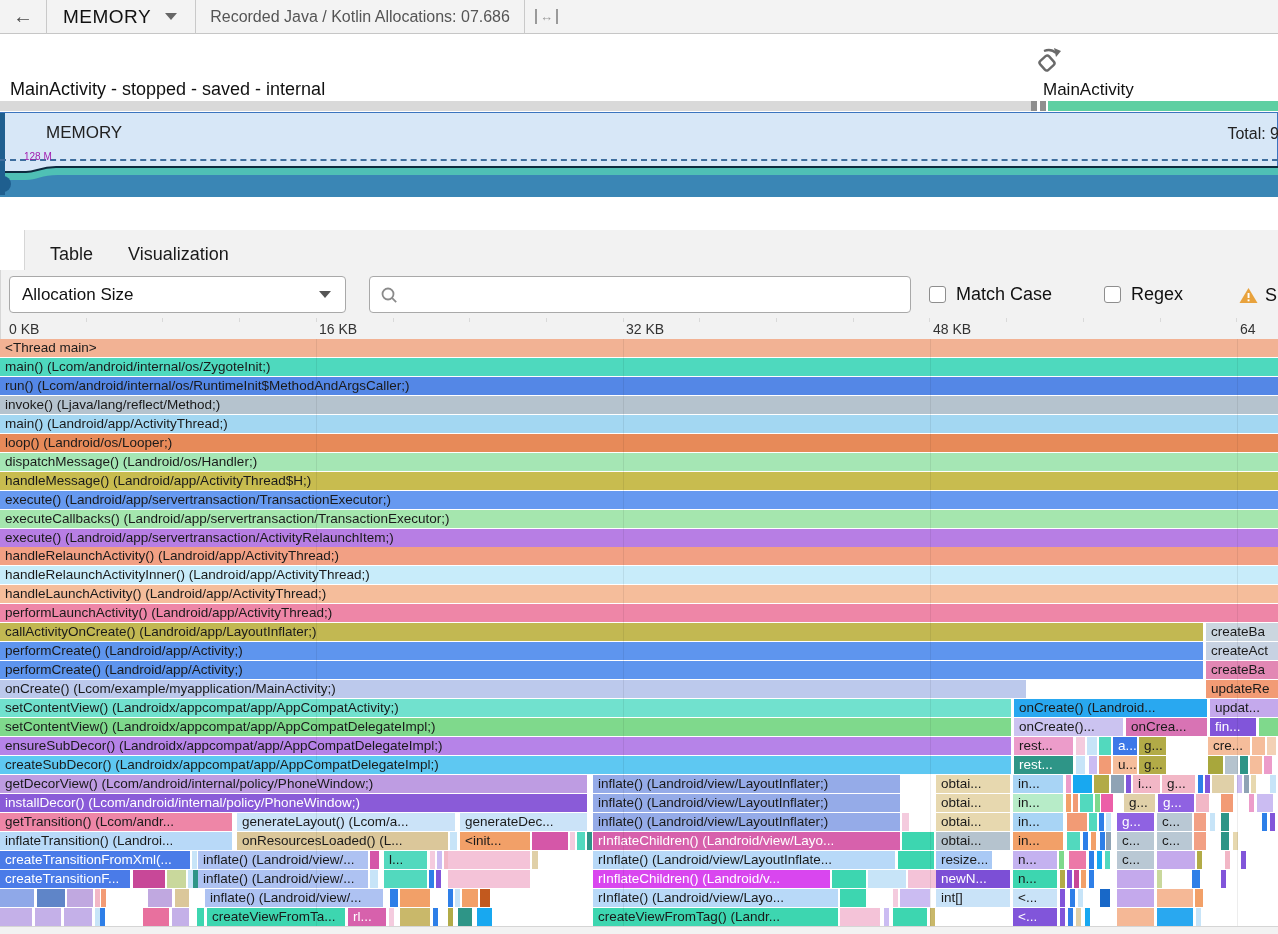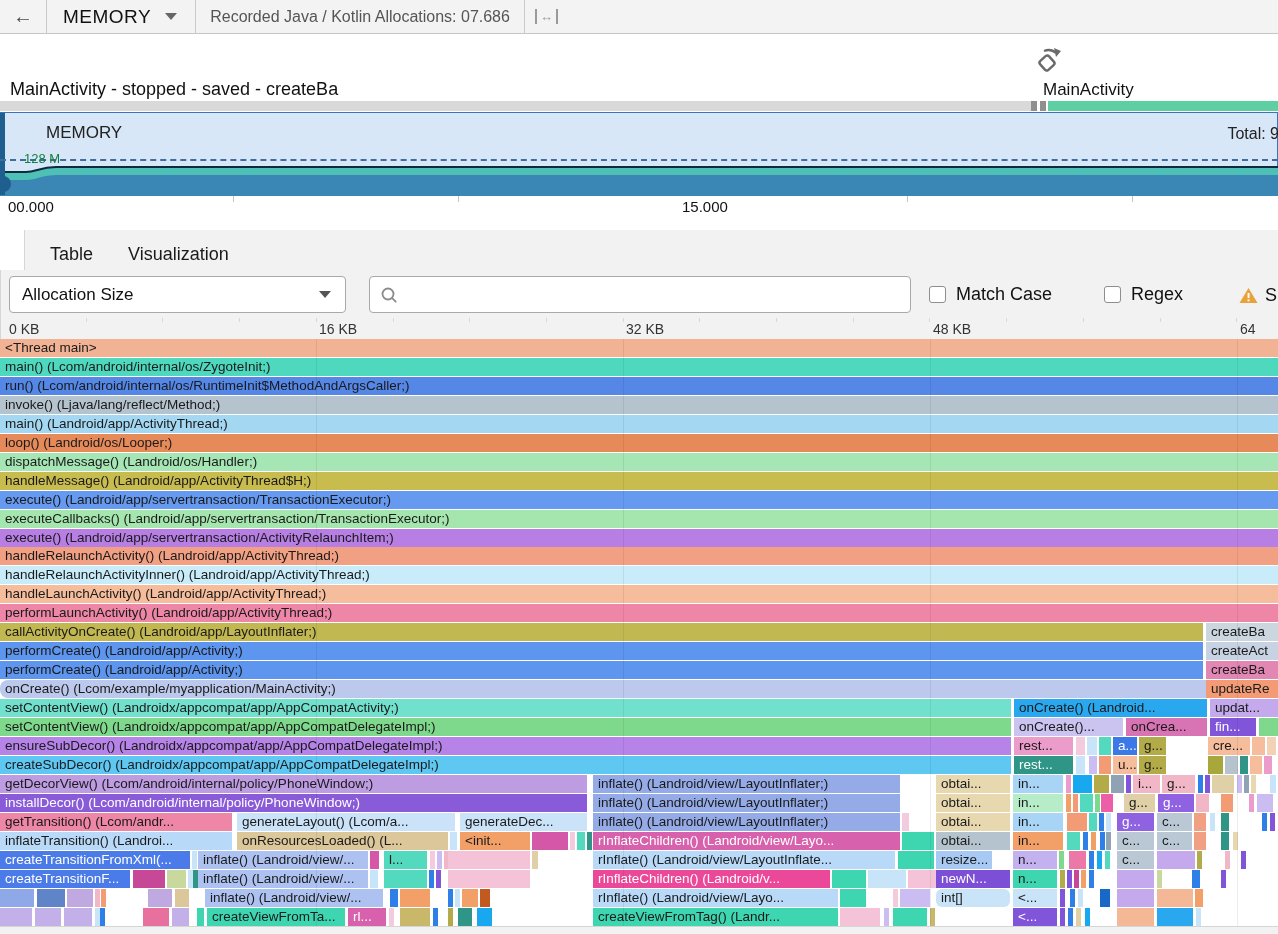--- a/index.html
+++ b/index.html
@@ -23,21 +23,21 @@
   .activity-label{position:absolute;left:1043px;top:80px;font-size:17px;color:#111;}
   .rotate-ic{position:absolute;left:1032px;top:44px;}
   .lifecycle{position:absolute;left:0;top:100px;width:1278px;height:12px;}
   .lifecycle .ls{position:absolute;top:1px;height:10px;}
   
   .mempanel{position:absolute;left:0;top:112px;width:1278px;height:84px;background:#d7e7f7;
             border:1px solid #3b74be;border-left:none;}
   .mem-handle{position:absolute;left:0;top:0;width:5px;height:82px;background:#1f5f8f;}
   .mem-title{position:absolute;left:46px;top:10px;font-size:17px;color:#222;}
   .mem-total{position:absolute;right:-2px;top:12px;font-size:16px;color:#222;white-space:nowrap;}
-  .mem-thresh{position:absolute;left:24px;top:38px;font-size:13px;color:#15803d;z-index:3;}
+  .mem-thresh{position:absolute;left:24px;top:38px;font-size:10px;color:#a21caf;z-index:3;}
   .mem-dash{position:absolute;left:0;top:46px;width:1278px;border-top:2px dashed #3e6e9e;z-index:2;}
   .memsvg{position:absolute;left:0;top:0;}
   
   .timeline{position:absolute;left:0;top:196px;width:1278px;height:22px;background:#fff;}
   .timeline .tl{position:absolute;top:2px;font-size:15px;color:#111;}
   .timeline .tick{position:absolute;top:0;width:1px;height:6px;background:#c4c4c4;}
   
   .tabs{position:absolute;left:0;top:230px;width:1278px;height:52px;background:#f2f2f2;
         border-bottom:1px solid #b91c1c;border-left:1px solid #d6d6d6;margin-left:24px;}
   .tab{position:absolute;top:14px;font-size:18px;color:#1a1a1a;cursor:pointer;}
@@ -84,21 +84,21 @@
     <div class="mem-dd">
       <span class="t">MEMORY</span>
       <span class="caret"></span>
     </div>
     <div class="vsep"></div>
     <div class="subt">Recorded Java / Kotlin Allocations: 07.686</div>
     <div class="vsep"></div>
     <div class="fit">↔</div>
   </div>
 
-  <div class="stage-label">MainActivity - stopped - saved - createBa</div>
+  <div class="stage-label">MainActivity - stopped - saved - internal</div>
   <svg class="rotate-ic" width="32" height="32" viewBox="0 0 32 32">
     <rect x="9" y="13" width="12" height="12" rx="2.5" fill="none" stroke="#6a6a6a" stroke-width="2.4" transform="rotate(-42 15 19)"></rect>
     <path d="M12 7 A 10 8 0 0 1 24 9" fill="none" stroke="#6a6a6a" stroke-width="2.4"></path>
     <path d="M22 4 L29 7 L24 13 Z" fill="#6a6a6a"></path>
   </svg>
   <div class="activity-label">MainActivity</div>
   <div class="lifecycle">
       <div class="ls" style="left: 0px; width: 1031px; background: rgb(217, 217, 217);"></div>
       <div class="ls" style="left: 1031px; width: 6px; background: rgb(143, 143, 143);"></div>
       <div class="ls" style="left: 1040px; width: 6px; background: rgb(143, 143, 143);"></div>
@@ -112,28 +112,20 @@
       <path id="mline" d="M0,59 L26,59 C36,59 40,54 56,54 L1278,54" fill="none" stroke-width="2" stroke="#0d2b3e"></path>
       <circle id="mhandle" cx="3" cy="71" r="8" fill="#1f5f8f"></circle>
     </svg>
     <div class="mem-dash"></div>
     <div class="mem-handle"></div>
     <div class="mem-title">MEMORY</div>
     <div class="mem-total">Total: 9</div>
     <div class="mem-thresh">128 M</div>
   </div>
 
-  <div class="timeline">
-      <div class="tl" style="left: 8px;">00.000</div>
-      <div class="tl" style="left: 682px;">15.000</div>
-      <div class="tick" style="left: 233px;"></div>
-      <div class="tick" style="left: 458px;"></div>
-      <div class="tick" style="left: 907px;"></div>
-      <div class="tick" style="left: 1132px;"></div>
-    </div>
 
   <div class="tabs">
     <span class="tab" style="left:25px">Table</span>
     <span class="tab" style="left:103px">Visualization</span>
     <div class="tab-underline"></div>
   </div>
 
   <div class="ftoolbar">
     <div class="select">
       <span class="v">Allocation Size</span>
@@ -240,21 +232,21 @@
       </div>
       <div class="frow" style="top: 303.2px;">
         <div class="seg" style="left: 0px; width: 1203px; background: rgb(94, 149, 238);">performCreate() (Landroid/app/Activity;)</div>
         <div class="seg" style="left: 1206px; width: 72px; background: rgb(199, 210, 226);">createAct</div>
       </div>
       <div class="frow" style="top: 322.15px;">
         <div class="seg" style="left: 0px; width: 1203px; background: rgb(94, 149, 238);">performCreate() (Landroid/app/Activity;)</div>
         <div class="seg" style="left: 1206px; width: 72px; background: rgb(226, 135, 180);">createBa</div>
       </div>
       <div class="frow" style="top: 341.1px;">
-        <div class="seg" style="left: 0px; width: 1277px; background: rgb(188, 201, 236); border-radius: 8px;">onCreate() (Lcom/example/myapplication/MainActivity;)</div>
+        <div class="seg" style="left: 0px; width: 1026px; background: rgb(188, 201, 236);">onCreate() (Lcom/example/myapplication/MainActivity;)</div>
         <div class="seg" style="left: 1206px; width: 72px; background: rgb(242, 155, 117);">updateRe</div>
       </div>
       <div class="frow" style="top: 360.05px;">
         <div class="seg" style="left: 0px; width: 1011px; background: rgb(113, 225, 206);">setContentView() (Landroidx/appcompat/app/AppCompatActivity;)</div>
         <div class="seg" style="left: 1014px; width: 193px; background: rgb(41, 168, 240);">onCreate() (Landroid...</div>
         <div class="seg" style="left: 1210px; width: 68px; background: rgb(196, 169, 236);">updat...</div>
       </div>
       <div class="frow" style="top: 379px;">
         <div class="seg" style="left: 0px; width: 1011px; background: rgb(127, 217, 140);">setContentView() (Landroidx/appcompat/app/AppCompatDelegateImpl;)</div>
         <div class="seg" style="left: 1014px; width: 109px; background: rgb(203, 195, 240);">onCreate()...</div>
@@ -400,21 +392,21 @@
         <div class="seg" style="left: 133px; width: 32px; background: rgb(200, 72, 152);"></div>
         <div class="seg" style="left: 167px; width: 19px; background: rgb(201, 216, 156);"></div>
         <div class="seg" style="left: 188px; width: 4px; background: rgb(199, 228, 248);"></div>
         <div class="seg" style="left: 193px; width: 3px; background: rgb(46, 149, 135);"></div>
         <div class="seg" style="left: 198px; width: 170px; background: rgb(174, 194, 242);">inflate() (Landroid/view/...</div>
         <div class="seg" style="left: 370px; width: 8px; background: rgb(199, 228, 248);"></div>
         <div class="seg" style="left: 384px; width: 43px; background: rgb(82, 217, 190);"></div>
         <div class="seg" style="left: 429px; width: 5px; background: rgb(46, 127, 232);"></div>
         <div class="seg" style="left: 436px; width: 4px; background: rgb(129, 85, 218);"></div>
         <div class="seg" style="left: 448px; width: 82px; background: rgb(244, 195, 216);"></div>
-        <div class="seg lt" style="left: 593px; width: 237px; background: #ec4899;">rInflateChildren() (Landroid/v...</div>
+        <div class="seg lt" style="left: 593px; width: 237px; background: #d946ef;">rInflateChildren() (Landroid/v...</div>
         <div class="seg" style="left: 832px; width: 34px; background: rgb(61, 214, 176);"></div>
         <div class="seg" style="left: 868px; width: 38px; background: rgb(199, 228, 248);"></div>
         <div class="seg" style="left: 908px; width: 28px; background: rgb(244, 195, 216);"></div>
         <div class="seg lt" style="left: 936px; width: 74px; background: rgb(124, 79, 214);">newN...</div>
         <div class="seg" style="left: 1013px; width: 44px; background: rgb(61, 214, 176);">n...</div>
         <div class="seg" style="left: 1060px; width: 4px; background: rgb(178, 171, 71);"></div>
         <div class="seg" style="left: 1067px; width: 4px; background: rgb(129, 85, 218);"></div>
         <div class="seg" style="left: 1074px; width: 4px; background: rgb(200, 72, 152);"></div>
         <div class="seg" style="left: 1081px; width: 4px; background: rgb(242, 160, 104);"></div>
         <div class="seg" style="left: 1089px; width: 4px; background: rgb(46, 127, 232);"></div>
@@ -435,21 +427,21 @@
         <div class="seg" style="left: 390px; width: 8px; background: rgb(46, 127, 232);"></div>
         <div class="seg" style="left: 400px; width: 30px; background: rgb(242, 160, 104);"></div>
         <div class="seg" style="left: 448px; width: 4px; background: rgb(46, 127, 232);"></div>
         <div class="seg" style="left: 455px; width: 4px; background: rgb(199, 228, 248);"></div>
         <div class="seg" style="left: 462px; width: 16px; background: rgb(242, 160, 104);"></div>
         <div class="seg" style="left: 480px; width: 10px; background: rgb(194, 89, 30);"></div>
         <div class="seg" style="left: 593px; width: 245px; background: rgb(184, 217, 248);">rInflate() (Landroid/view/Layo...</div>
         <div class="seg" style="left: 840px; width: 26px; background: rgb(61, 214, 176);"></div>
         <div class="seg" style="left: 893px; width: 5px; background: rgb(244, 203, 222);"></div>
         <div class="seg" style="left: 900px; width: 30px; background: rgb(203, 188, 242);"></div>
-        <div class="seg" style="left: 936px; width: 74px; background: rgb(201, 227, 248); border-radius: 6px;">int[]</div>
+        <div class="seg" style="left: 936px; width: 74px; background: rgb(201, 227, 248);">int[]</div>
         <div class="seg" style="left: 1013px; width: 44px; background: rgb(201, 227, 248);">&lt;...</div>
         <div class="seg" style="left: 1060px; width: 4px; background: rgb(129, 85, 218);"></div>
         <div class="seg" style="left: 1070px; width: 4px; background: rgb(46, 127, 232);"></div>
         <div class="seg" style="left: 1078px; width: 4px; background: rgb(199, 228, 248);"></div>
         <div class="seg" style="left: 1100px; width: 10px; background: rgb(24, 104, 200);"></div>
         <div class="seg" style="left: 1117px; width: 37px; background: rgb(196, 169, 236);"></div>
         <div class="seg" style="left: 1157px; width: 36px; background: rgb(245, 184, 150);"></div>
         <div class="seg" style="left: 1195px; width: 8px; background: rgb(242, 160, 104);"></div>
       </div>
       <div class="frow" style="top: 568.5px;">

